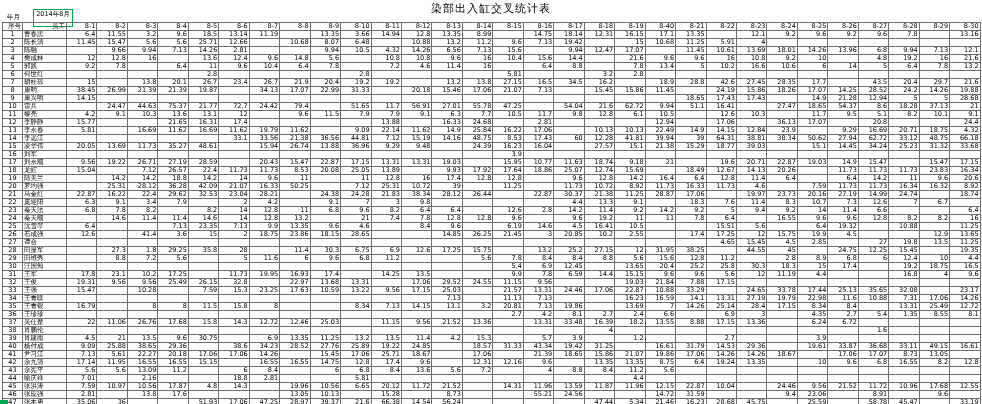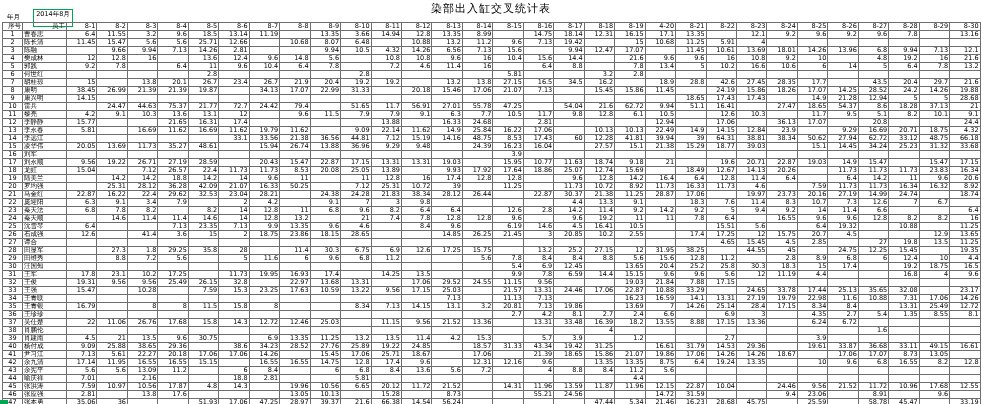--- a/index.html
+++ b/index.html
@@ -97,21 +97,21 @@
           <th>8-10</th>
           <th>8-11</th>
           <th>8-12</th>
           <th>8-13</th>
           <th>8-14</th>
           <th>8-15</th>
           <th>8-16</th>
           <th>8-17</th>
           <th>8-18</th>
           <th>8-19</th>
-          <th>4-20</th>
+          <th>8-40</th>
           <th>8-21</th>
           <th>8-22</th>
           <th>8-23</th>
           <th>8-24</th>
           <th>8-25</th>
           <th>8-26</th>
           <th>8-27</th>
           <th>8-28</th>
           <th>8-29</th>
           <th>8-30</th>
@@ -988,21 +988,21 @@
           <td class="c-val">21.45</td>
           <td class="c-val">3</td>
           <td class="c-val">20.85</td>
           <td class="c-val">10.2</td>
           <td class="c-val">2.55</td>
           <td class="c-val"></td>
           <td class="c-val">17.4</td>
           <td class="c-val">17.25</td>
           <td class="c-val">12</td>
           <td class="c-val">15.75</td>
-          <td class="c-val">20.7</td>
+          <td class="c-val">19.9</td>
           <td class="c-val">4.5</td>
           <td class="c-val"></td>
           <td class="c-val"></td>
           <td class="c-val">12.9</td>
           <td class="c-val">13.65</td>
         </tr>
         <tr>
           <td class="c-no">27</td>
           <td class="c-name">谭合</td>
           <td class="c-val"></td>

